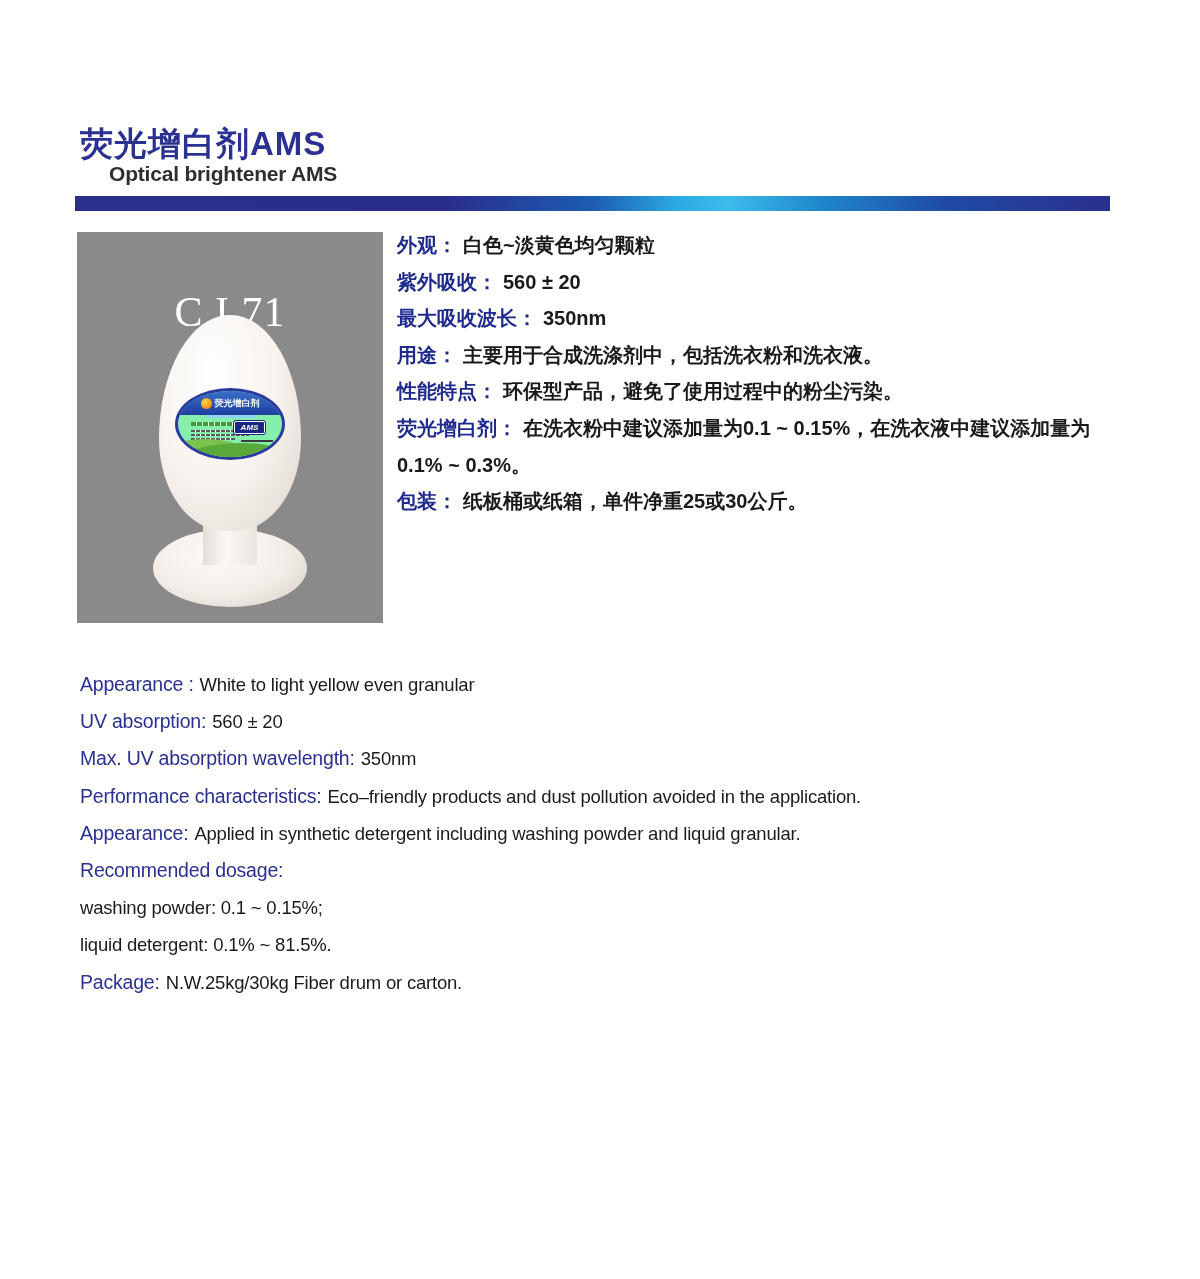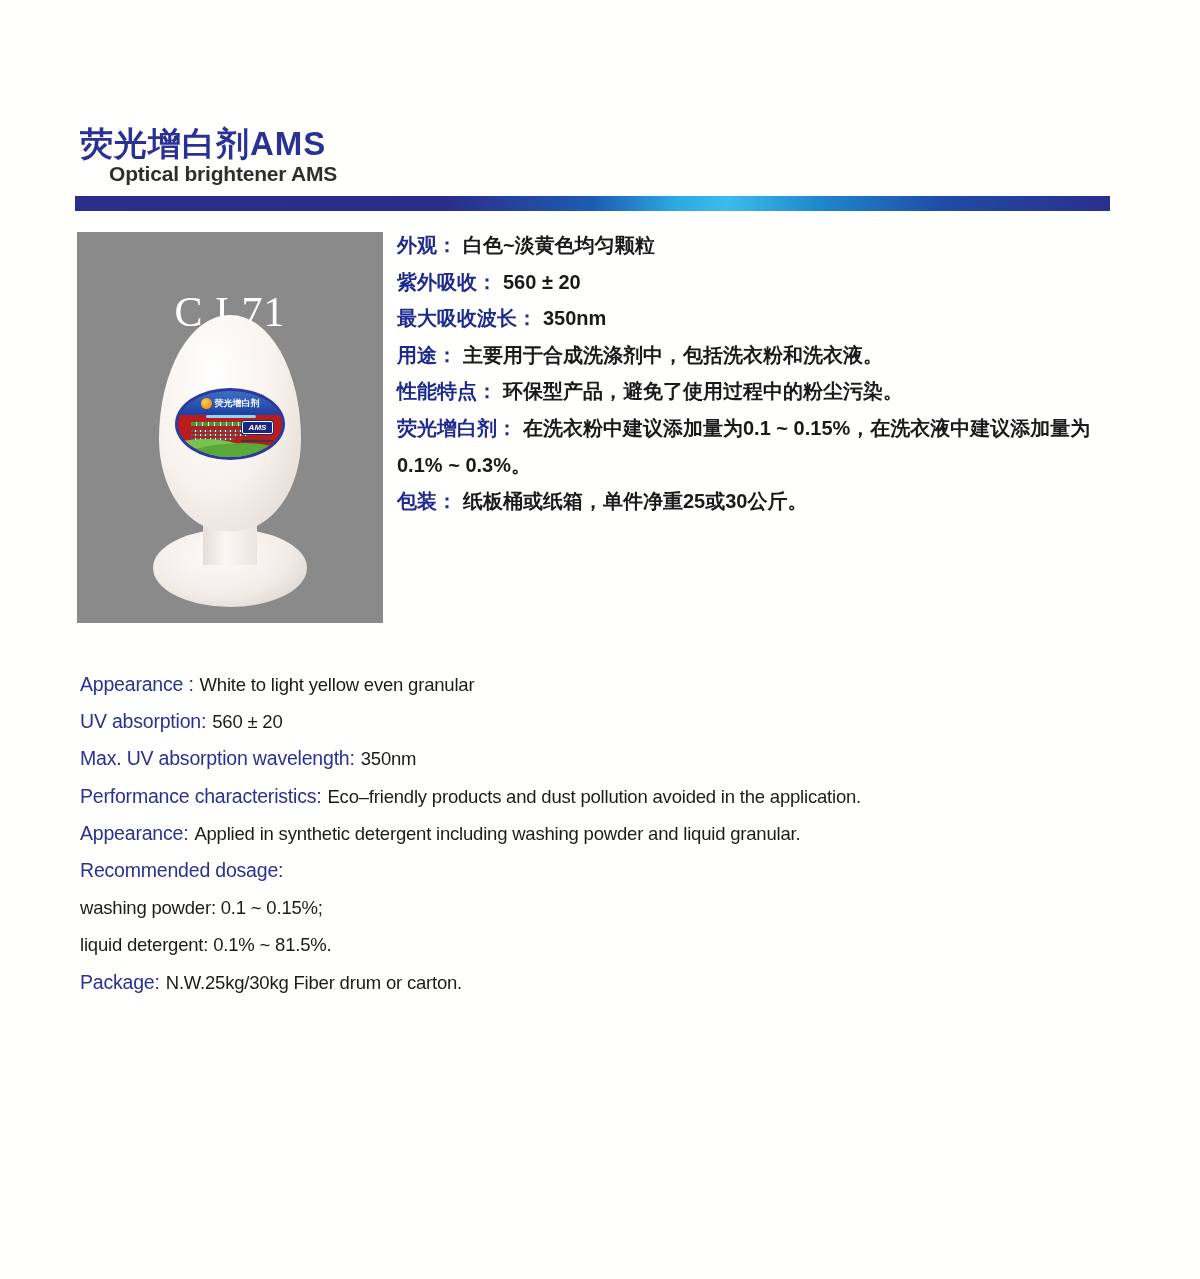--- a/index.html
+++ b/index.html
@@ -20,33 +20,33 @@
   .bottle-foot { position:absolute; left:50%; transform:translateX(-50%); bottom:16px; width:154px; height:78px;
     background:radial-gradient(ellipse at 42% 32%,#fdfbf8,#f3ede8 55%,#ddd6cf 85%,#cfc8c1); border-radius:50%; z-index:1; }
   .bottle-stem { position:absolute; left:50%; transform:translateX(-50%); bottom:58px; width:54px; height:60px;
     background:linear-gradient(90deg,#e4ded8,#fbf7f3 42%,#ece5df); z-index:2; }
   .bottle-body { position:absolute; left:50%; transform:translateX(-50%); top:83px; width:142px; height:216px;
     background:radial-gradient(ellipse at 38% 28%,#ffffff,#f7f2ed 52%,#e6dfd8 84%,#d7d0c9);
     border-radius:50% 50% 47% 47% / 58% 58% 43% 43%; z-index:2; }
 
   
   .label-oval { position:absolute; top:156px; left:50%; transform:translateX(-50%); width:110px; height:72px;
-    background:#b91c1c; border:3px solid #2a3aa0; border-radius:50%; overflow:hidden; z-index:3; }
+    background:#86efac; border:3px solid #2a3aa0; border-radius:50%; overflow:hidden; z-index:3; }
   .label-top { position:absolute; top:0; left:0; right:0; height:24px;
     background:linear-gradient(180deg,#3a6fc9,#1e3f9f); display:flex; align-items:center; justify-content:center; gap:3px; }
   .label-logo { width:11px; height:11px; border-radius:50%;
     background:radial-gradient(circle at 35% 35%,#ffd24a,#f59a1d 60%,#e2751a); }
   .label-title { color:#ffffff; font-size:9px; font-weight:bold; white-space:nowrap; }
   .label-tagline { position:absolute; top:24px; left:28px; width:50px; height:3px; background:#8fd4f0; border-radius:2px; }
   .mid-green { position:absolute; top:31px; left:13px; width:56px; height:4px;
     background:repeating-linear-gradient(90deg,#3f9c3a 0 5px,#ffffff 5px 6px); }
   .mid-line { position:absolute; left:13px; width:58px; height:2px;
     background:repeating-linear-gradient(90deg,#5a5a5a 0 4px,#ffffff 4px 5px); }
   .mid-line.l1 { top:39px; } .mid-line.l2 { top:43px; } .mid-line.l3 { top:47px; width:44px; }
-  .ams-badge { position:absolute; top:30px; right:9px; width:31px; height:13px; background:#18277f;
+  .ams-badge { position:absolute; top:30px; right:17px; width:31px; height:13px; background:#18277f;
     border:1px solid #ffffff; outline:1px solid #18277f; border-radius:2px;
     color:#ffffff; font-size:8px; font-weight:bold; font-style:italic; text-align:center; line-height:11px; }
   .ams-underline { position:absolute; top:49px; right:9px; width:32px; height:2px; background:#3a3a3a; }
   .label-grass-a { position:absolute; bottom:-12px; left:-18px; width:90px; height:30px; background:#7cc24f; border-radius:50%; }
   .label-grass-b { position:absolute; bottom:-10px; left:-6px; right:-10px; height:24px; background:#58a93a;
     border-radius:60% 40% 0 0 / 100% 70% 0 0; }
 
   
   .specs-cn { position:absolute; left:397px; top:227px; width:720px; }
   .cn-row { font-size:20px; line-height:36.6px; font-weight:bold; color:#1a1a1a; }

